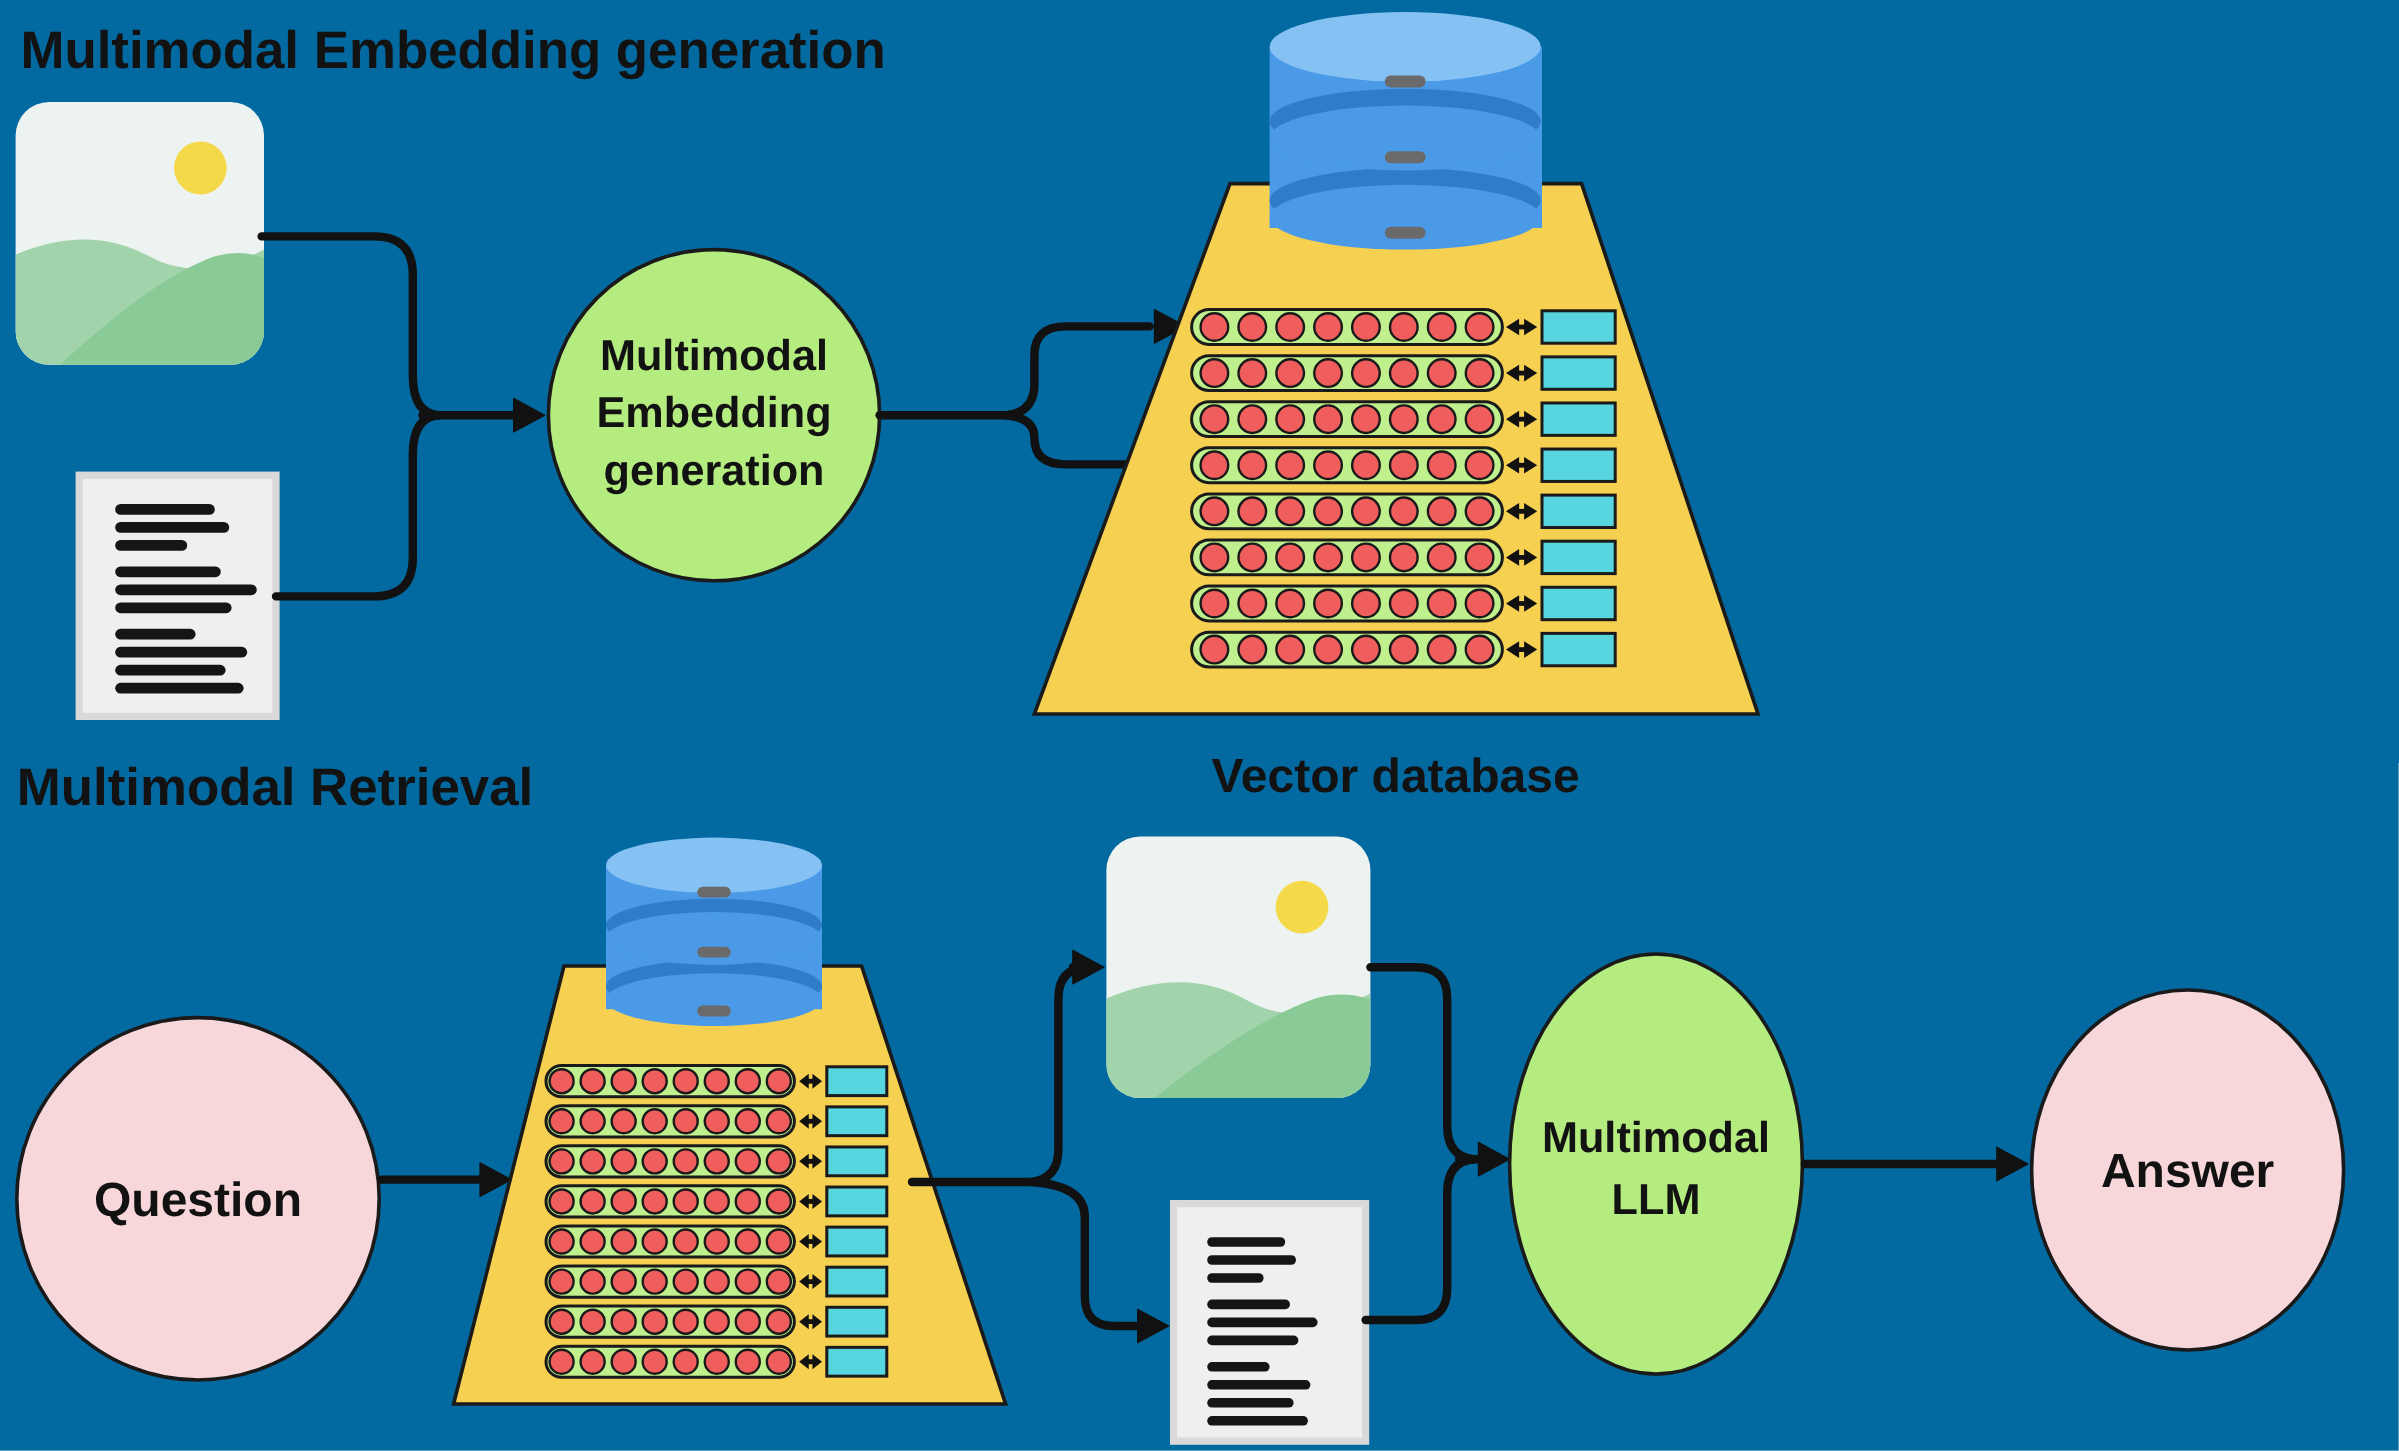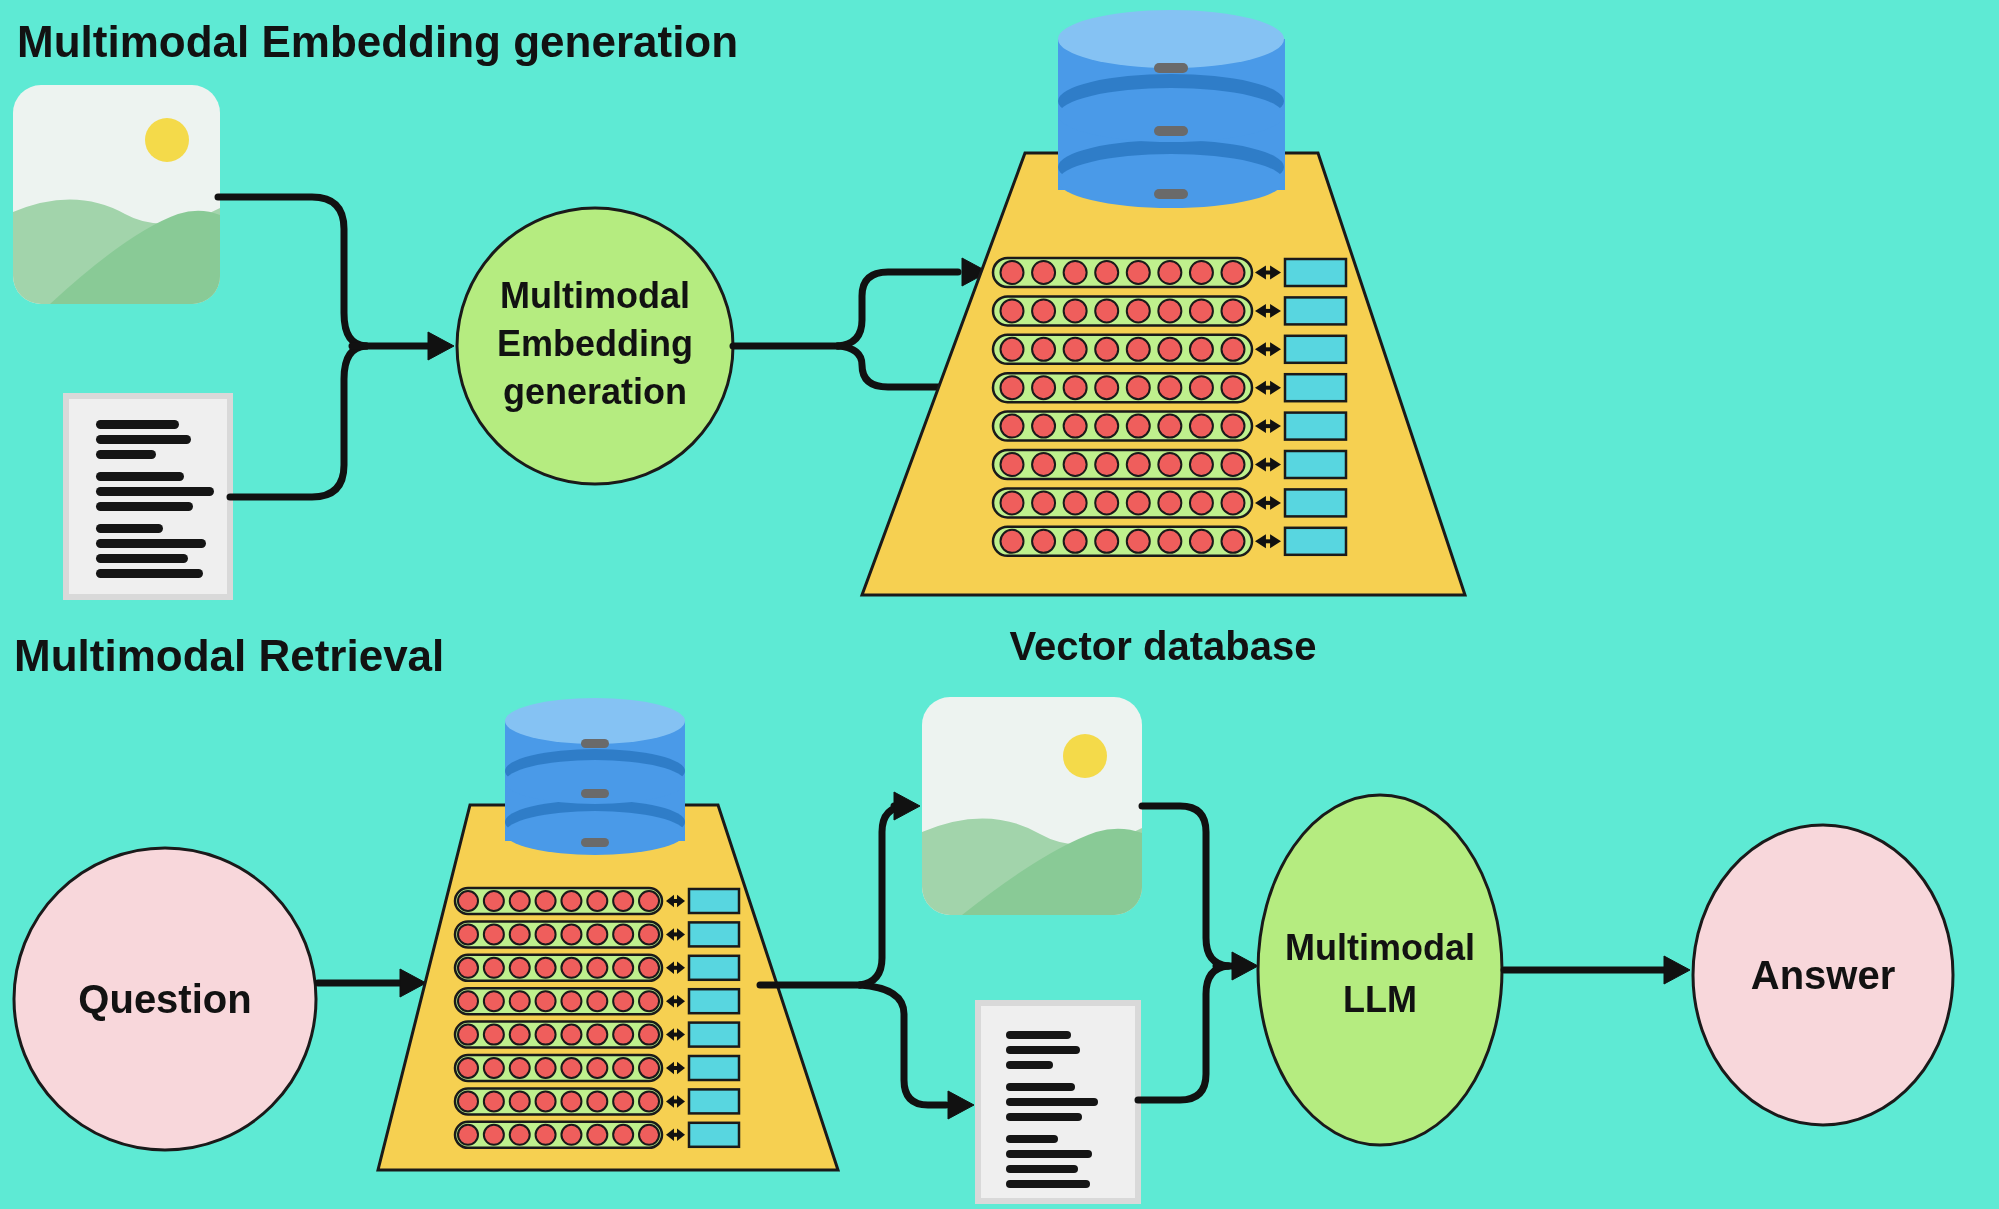--- a/index.html
+++ b/index.html
@@ -1,16 +1,16 @@
 <!DOCTYPE html>
 <html><head>
 <meta charset="utf-8">
 <style>
   html,body{margin:0;padding:0;background:#ffffff;}
-  .stage{width:1999px;height:1209px;position:relative;background:#5eead4;font-family:"Liberation Sans",sans-serif;}
+  .stage{width:1999px;height:1209px;position:relative;background:#0369a1;font-family:"Liberation Sans",sans-serif;}
   svg{display:block;}
   text{font-family:"Liberation Sans",sans-serif;font-weight:700;fill:#121212;}
   .title{font-size:44px;}
   .circle-line{font-size:36px;text-anchor:middle;}
   .db-label{font-size:40px;text-anchor:middle;}
   .conn{fill:none;stroke:#111111;stroke-width:7;stroke-linecap:round;}
   .conn-nohead{fill:none;stroke:#111111;stroke-width:7;stroke-linecap:round;}
   .head{fill:#111111;stroke:#111111;stroke-linejoin:round;}
   .trap{fill:#f6d051;stroke:#1a1a1a;stroke-width:3;}
   .pill{fill:#bff08d;stroke:#1a1a1a;stroke-width:2.5;}

